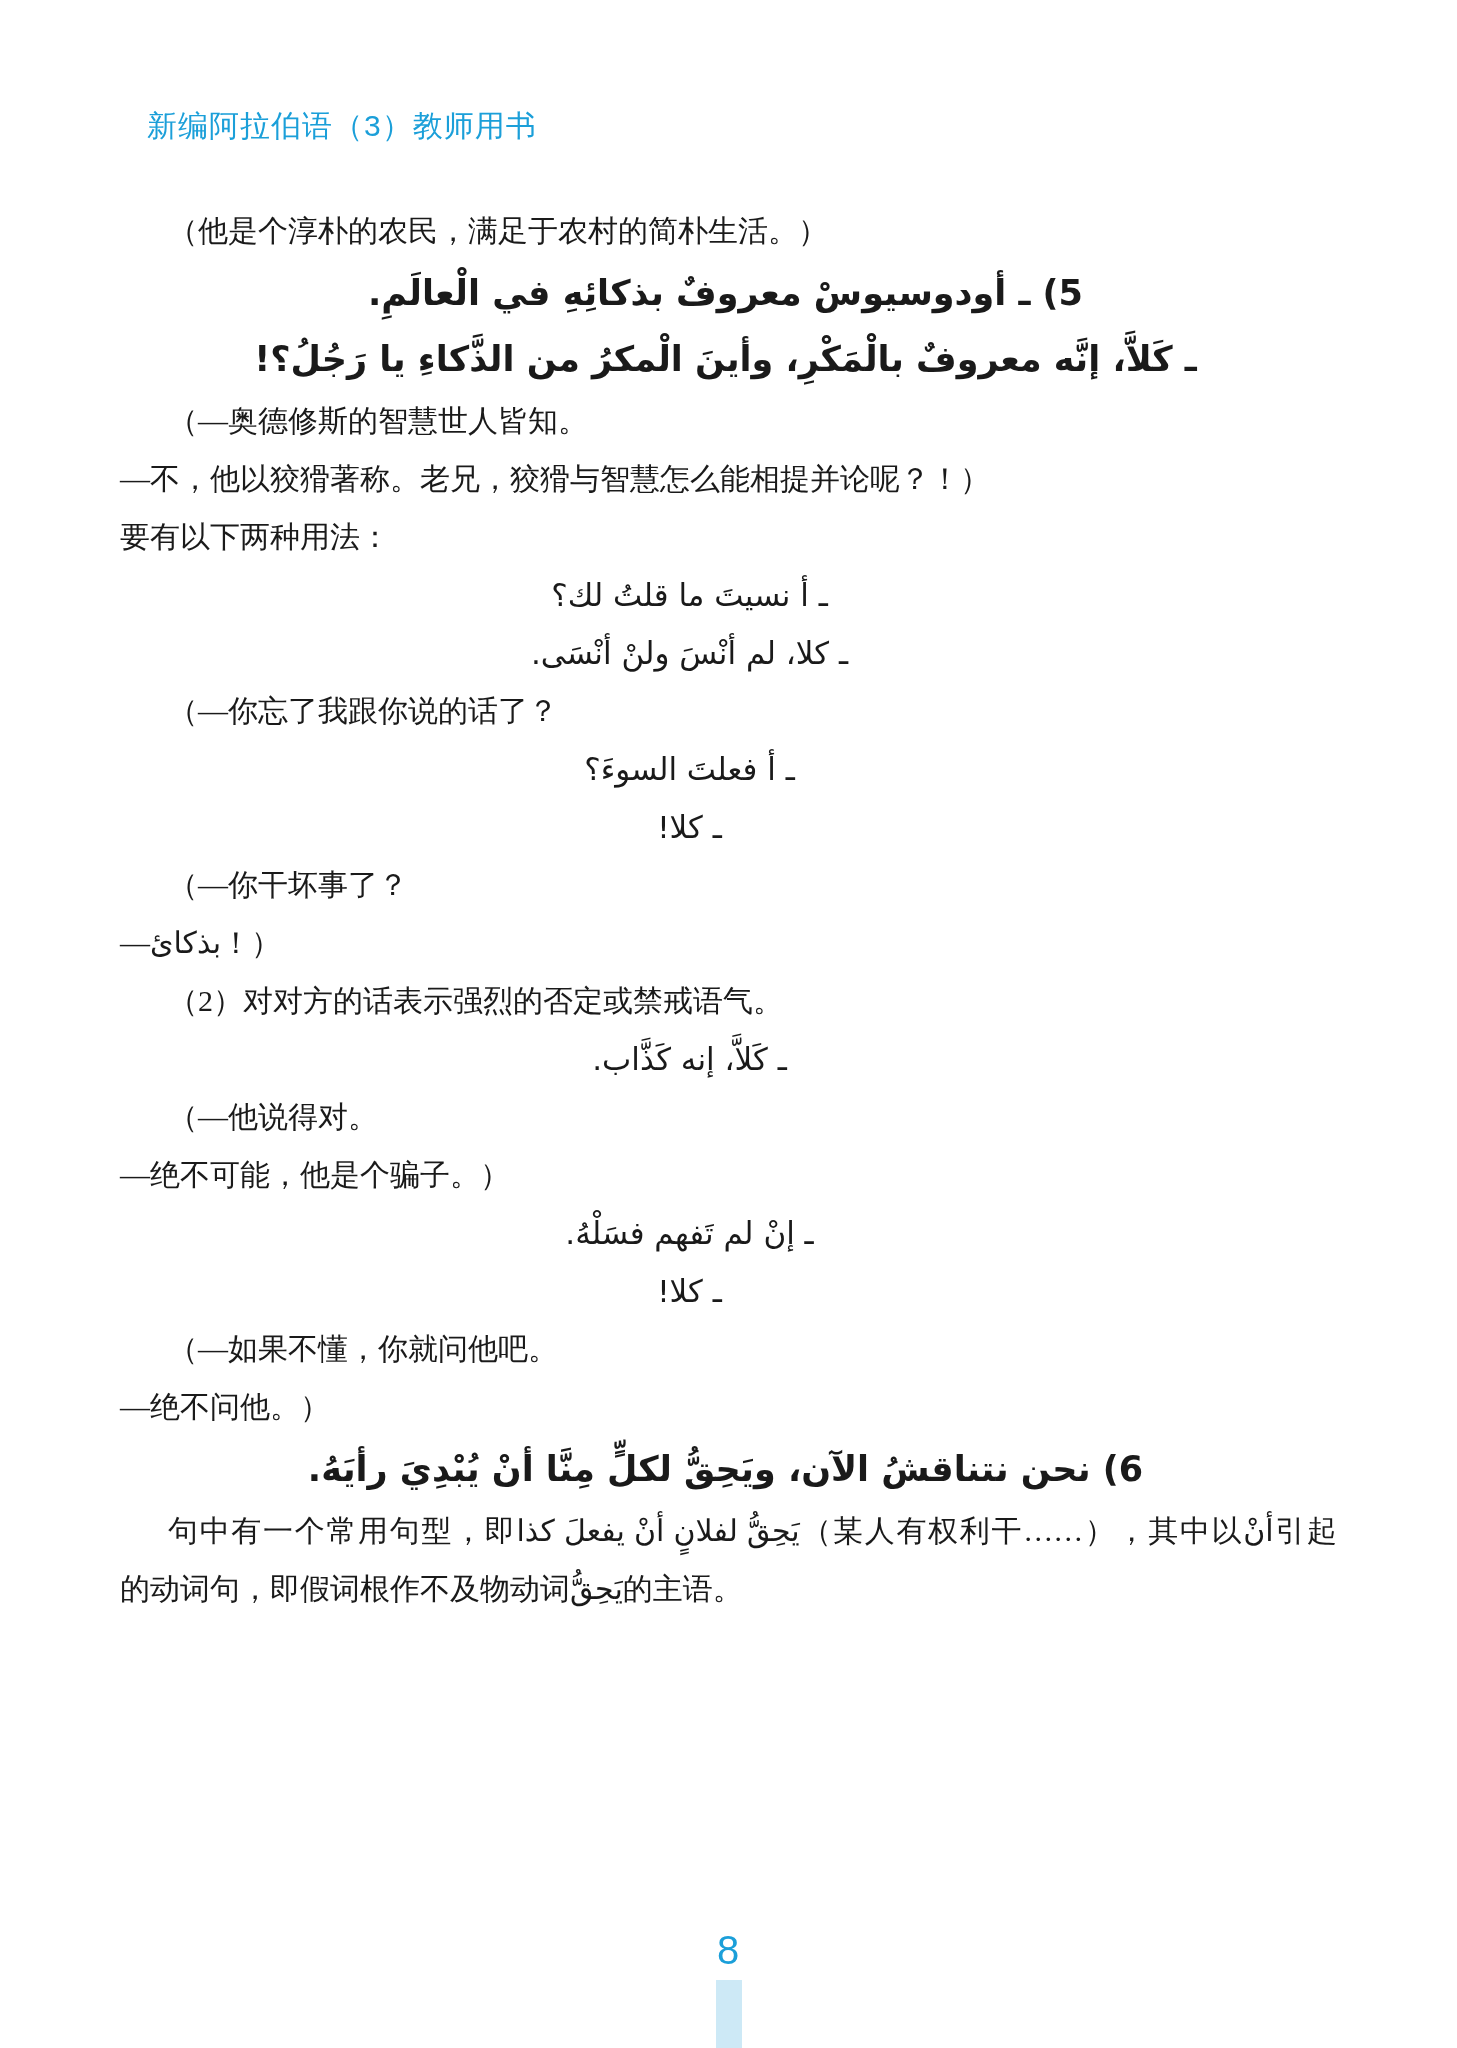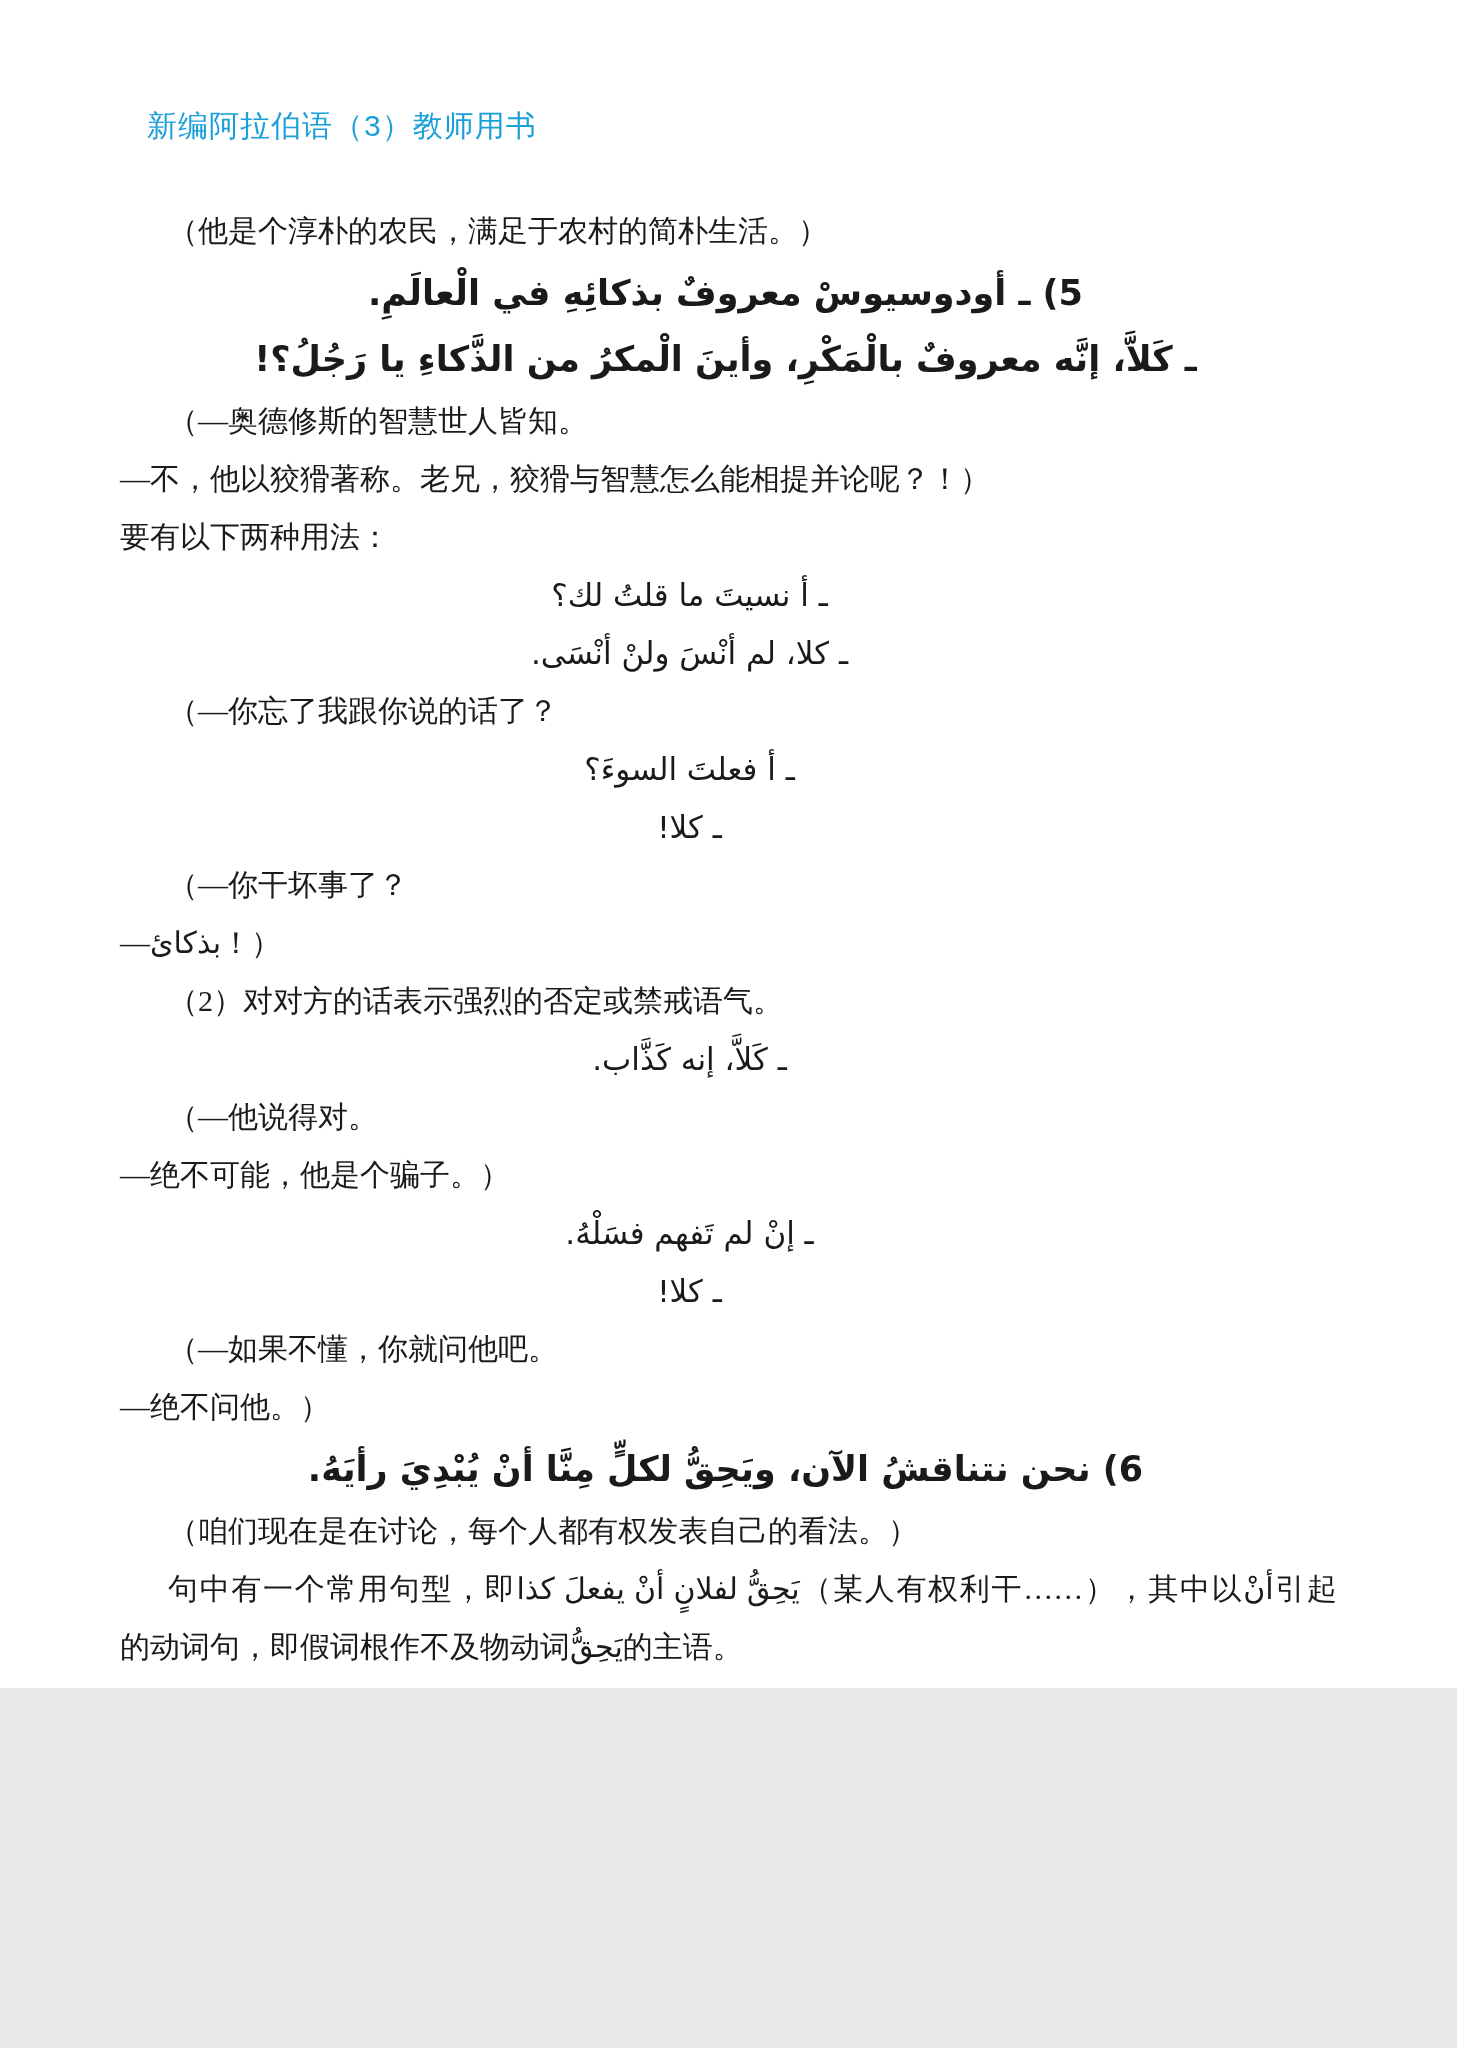--- a/index.html
+++ b/index.html
@@ -1,19 +1,19 @@
 <!DOCTYPE html>
 <html lang="zh"><head>
 <meta charset="utf-8">
 <style>
   html, body { margin: 0; padding: 0; background: #e8e8e8; }
   .page {
     position: relative;
     width: 1457px;
-    height: 1688px;
+    height: 2048px;
     background: #ffffff;
     overflow: hidden;
     font-family: "Liberation Serif", "DejaVu Serif", serif;
     color: #1a1a1a;
   }
   .running-head {
     position: absolute;
     left: 147px;
     top: 106px;
     font-family: "Liberation Sans", "DejaVu Sans", sans-serif;
@@ -99,21 +99,20 @@
     <div class="line">—بذكائ！）</div>
     <div class="line zh-indent">（2）对对方的话表示强烈的否定或禁戒语气。</div>
     <div class="line ar" dir="rtl">ـ كَلاَّ، إنه كَذَّاب.</div>
     <div class="line zh-indent">（—他说得对。</div>
     <div class="line">—绝不可能，他是个骗子。）</div>
     <div class="line ar" dir="rtl">ـ إنْ لم تَفهم فسَلْهُ.</div>
     <div class="line ar" dir="rtl">ـ كلا!</div>
     <div class="line zh-indent">（—如果不懂，你就问他吧。</div>
     <div class="line">—绝不问他。）</div>
     <div class="line ar-bold" dir="rtl">6) نحن نتناقشُ الآن، ويَحِقُّ لكلٍّ مِنَّا أنْ يُبْدِيَ رأيَهُ.</div>
-    <div class="line zh-indent">（咱们现在是在讨论，每个人都有权发表自己的看法。）</div>
     <div class="line zh-indent fill">句中有一个常用句型，即يَحِقُّ لفلانٍ أنْ يفعلَ كذا（某人有权利干……），其中以أنْ引起</div>
     <div class="line">的动词句，即假词根作不及物动词يَحِقُّ的主语。</div>
   </div>
 
   <div class="page-number">8</div>
   <div class="footer-bar"></div>
 
 </div>
 
 </body></html>

